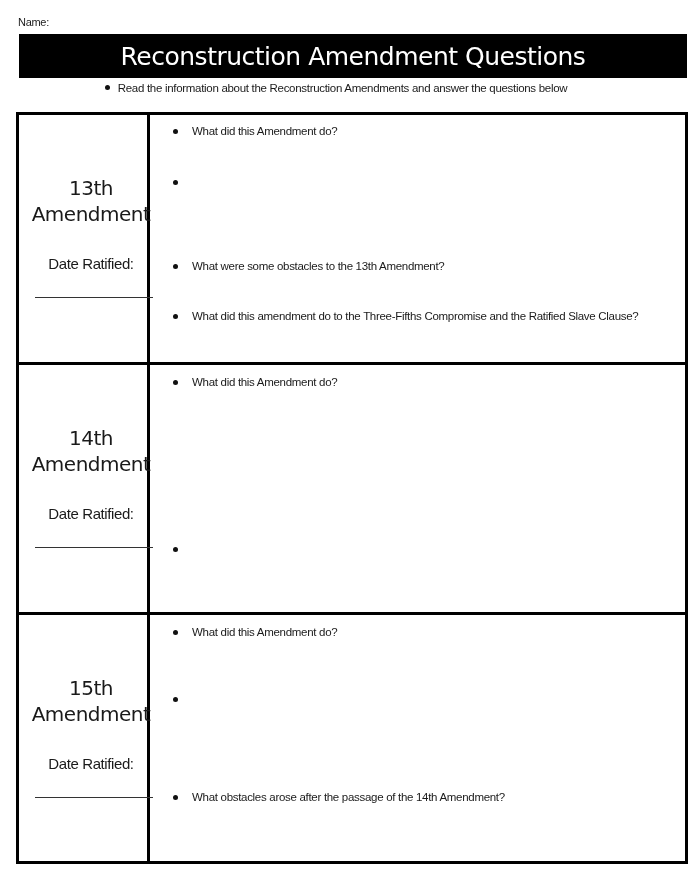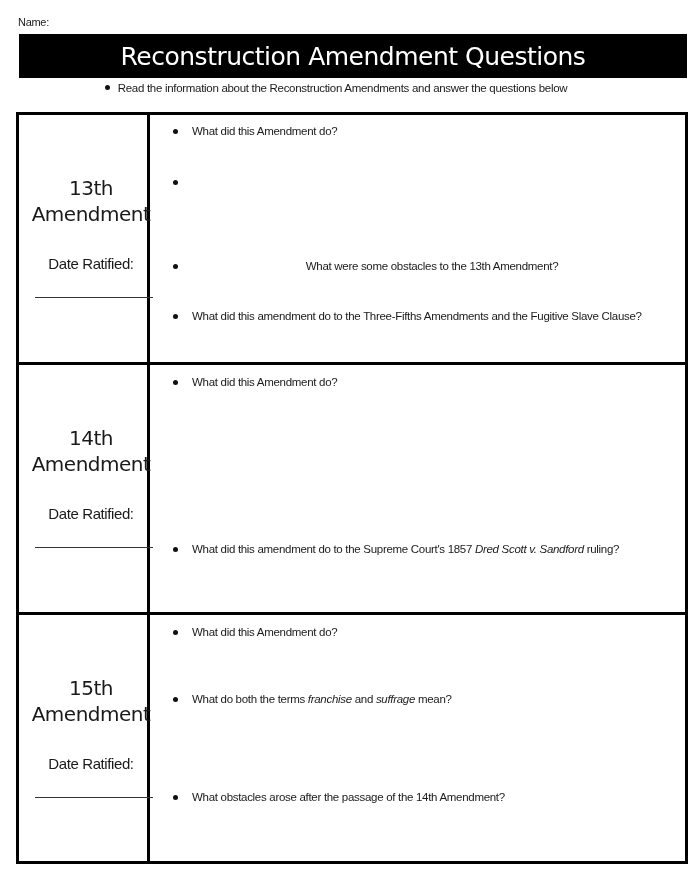--- a/index.html
+++ b/index.html
@@ -162,69 +162,67 @@
       <div class="date-line"></div>
     </div>
     <div class="right-cell">
       <div class="question" style="top:9px;">
         <span class="bullet"></span>
         <span>What did this Amendment do?</span>
       </div>
       <div class="question" style="top:60px;">
         <span class="bullet"></span>
       </div>
-      <div class="question" style="top:144px;text-align:center;">
+      <div class="question" style="top:144px;">
         <span class="bullet"></span>
         <span>What were some obstacles to the 13th Amendment?</span>
       </div>
       <div class="question" style="top:194px;">
         <span class="bullet"></span>
-        <span>What did this amendment do to the Three-Fifths Amendments and the Fugitive Slave Clause?</span>
+        <span>What did this amendment do to the Three-Fifths Compromise and the Ratified Slave Clause?</span>
       </div>
     </div>
   </div>
 
   <div class="row r2">
     <div class="left-cell">
       <div class="amend-num">
         <div>14th</div>
         <div>Amendment</div>
       </div>
       <div class="date-label">Date Ratified:</div>
       <div class="date-line"></div>
     </div>
     <div class="right-cell">
       <div class="question" style="top:10px;">
         <span class="bullet"></span>
         <span>What did this Amendment do?</span>
       </div>
       <div class="question" style="top:177px;">
         <span class="bullet"></span>
-        <span><span>What did this amendment do to the Supreme Court's 1857 </span><em>Dred Scott v. Sandford</em><span> ruling?</span></span>
       </div>
     </div>
   </div>
 
   <div class="row r3">
     <div class="left-cell">
       <div class="amend-num">
         <div>15th</div>
         <div>Amendment</div>
       </div>
       <div class="date-label">Date Ratified:</div>
       <div class="date-line"></div>
     </div>
     <div class="right-cell">
       <div class="question" style="top:10px;">
         <span class="bullet"></span>
         <span>What did this Amendment do?</span>
       </div>
       <div class="question" style="top:77px;">
         <span class="bullet"></span>
-        <span><span>What do both the terms </span><em>franchise</em><span> and </span><em>suffrage</em><span> mean?</span></span>
       </div>
       <div class="question" style="top:139px;margin-top:36px;">
         <span class="bullet"></span>
         <span>What obstacles arose after the passage of the 14th Amendment?</span>
       </div>
     </div>
   </div>
 
 </div>
 

